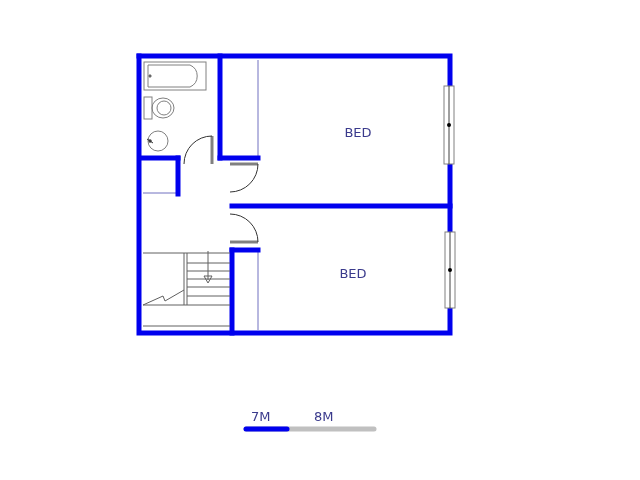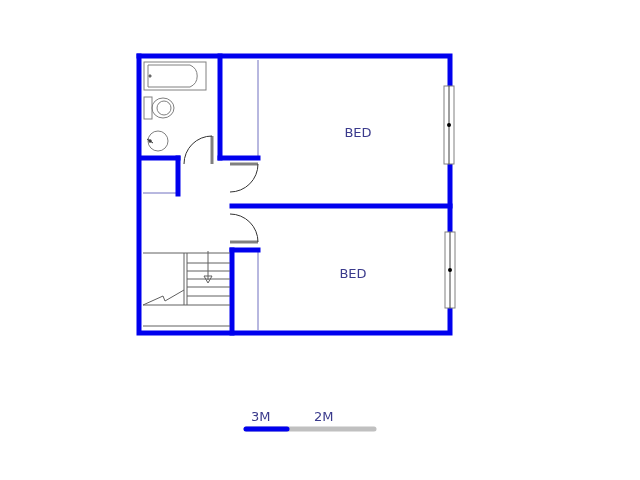--- a/index.html
+++ b/index.html
@@ -92,14 +92,14 @@
 
   <text class="room-label" x="358" y="137" text-anchor="middle">BED</text>
   <text class="room-label" x="353" y="278" text-anchor="middle">BED</text>
 
   <g>
     <line x1="246" y1="429" x2="374" y2="429" stroke="#c0c0c0" stroke-width="5" stroke-linecap="round"></line>
     <line x1="246" y1="429" x2="287" y2="429" stroke="#0000ee" stroke-width="5" stroke-linecap="round"></line>
   </g>
 </svg>
 
-<span class="scale-label" style="left:251px;">3M</span>
-<span class="scale-label" style="left:314px;">2M</span>
+<span class="scale-label" style="left:251px;">7M</span>
+<span class="scale-label" style="left:314px;">8M</span>
 
 </body></html>

